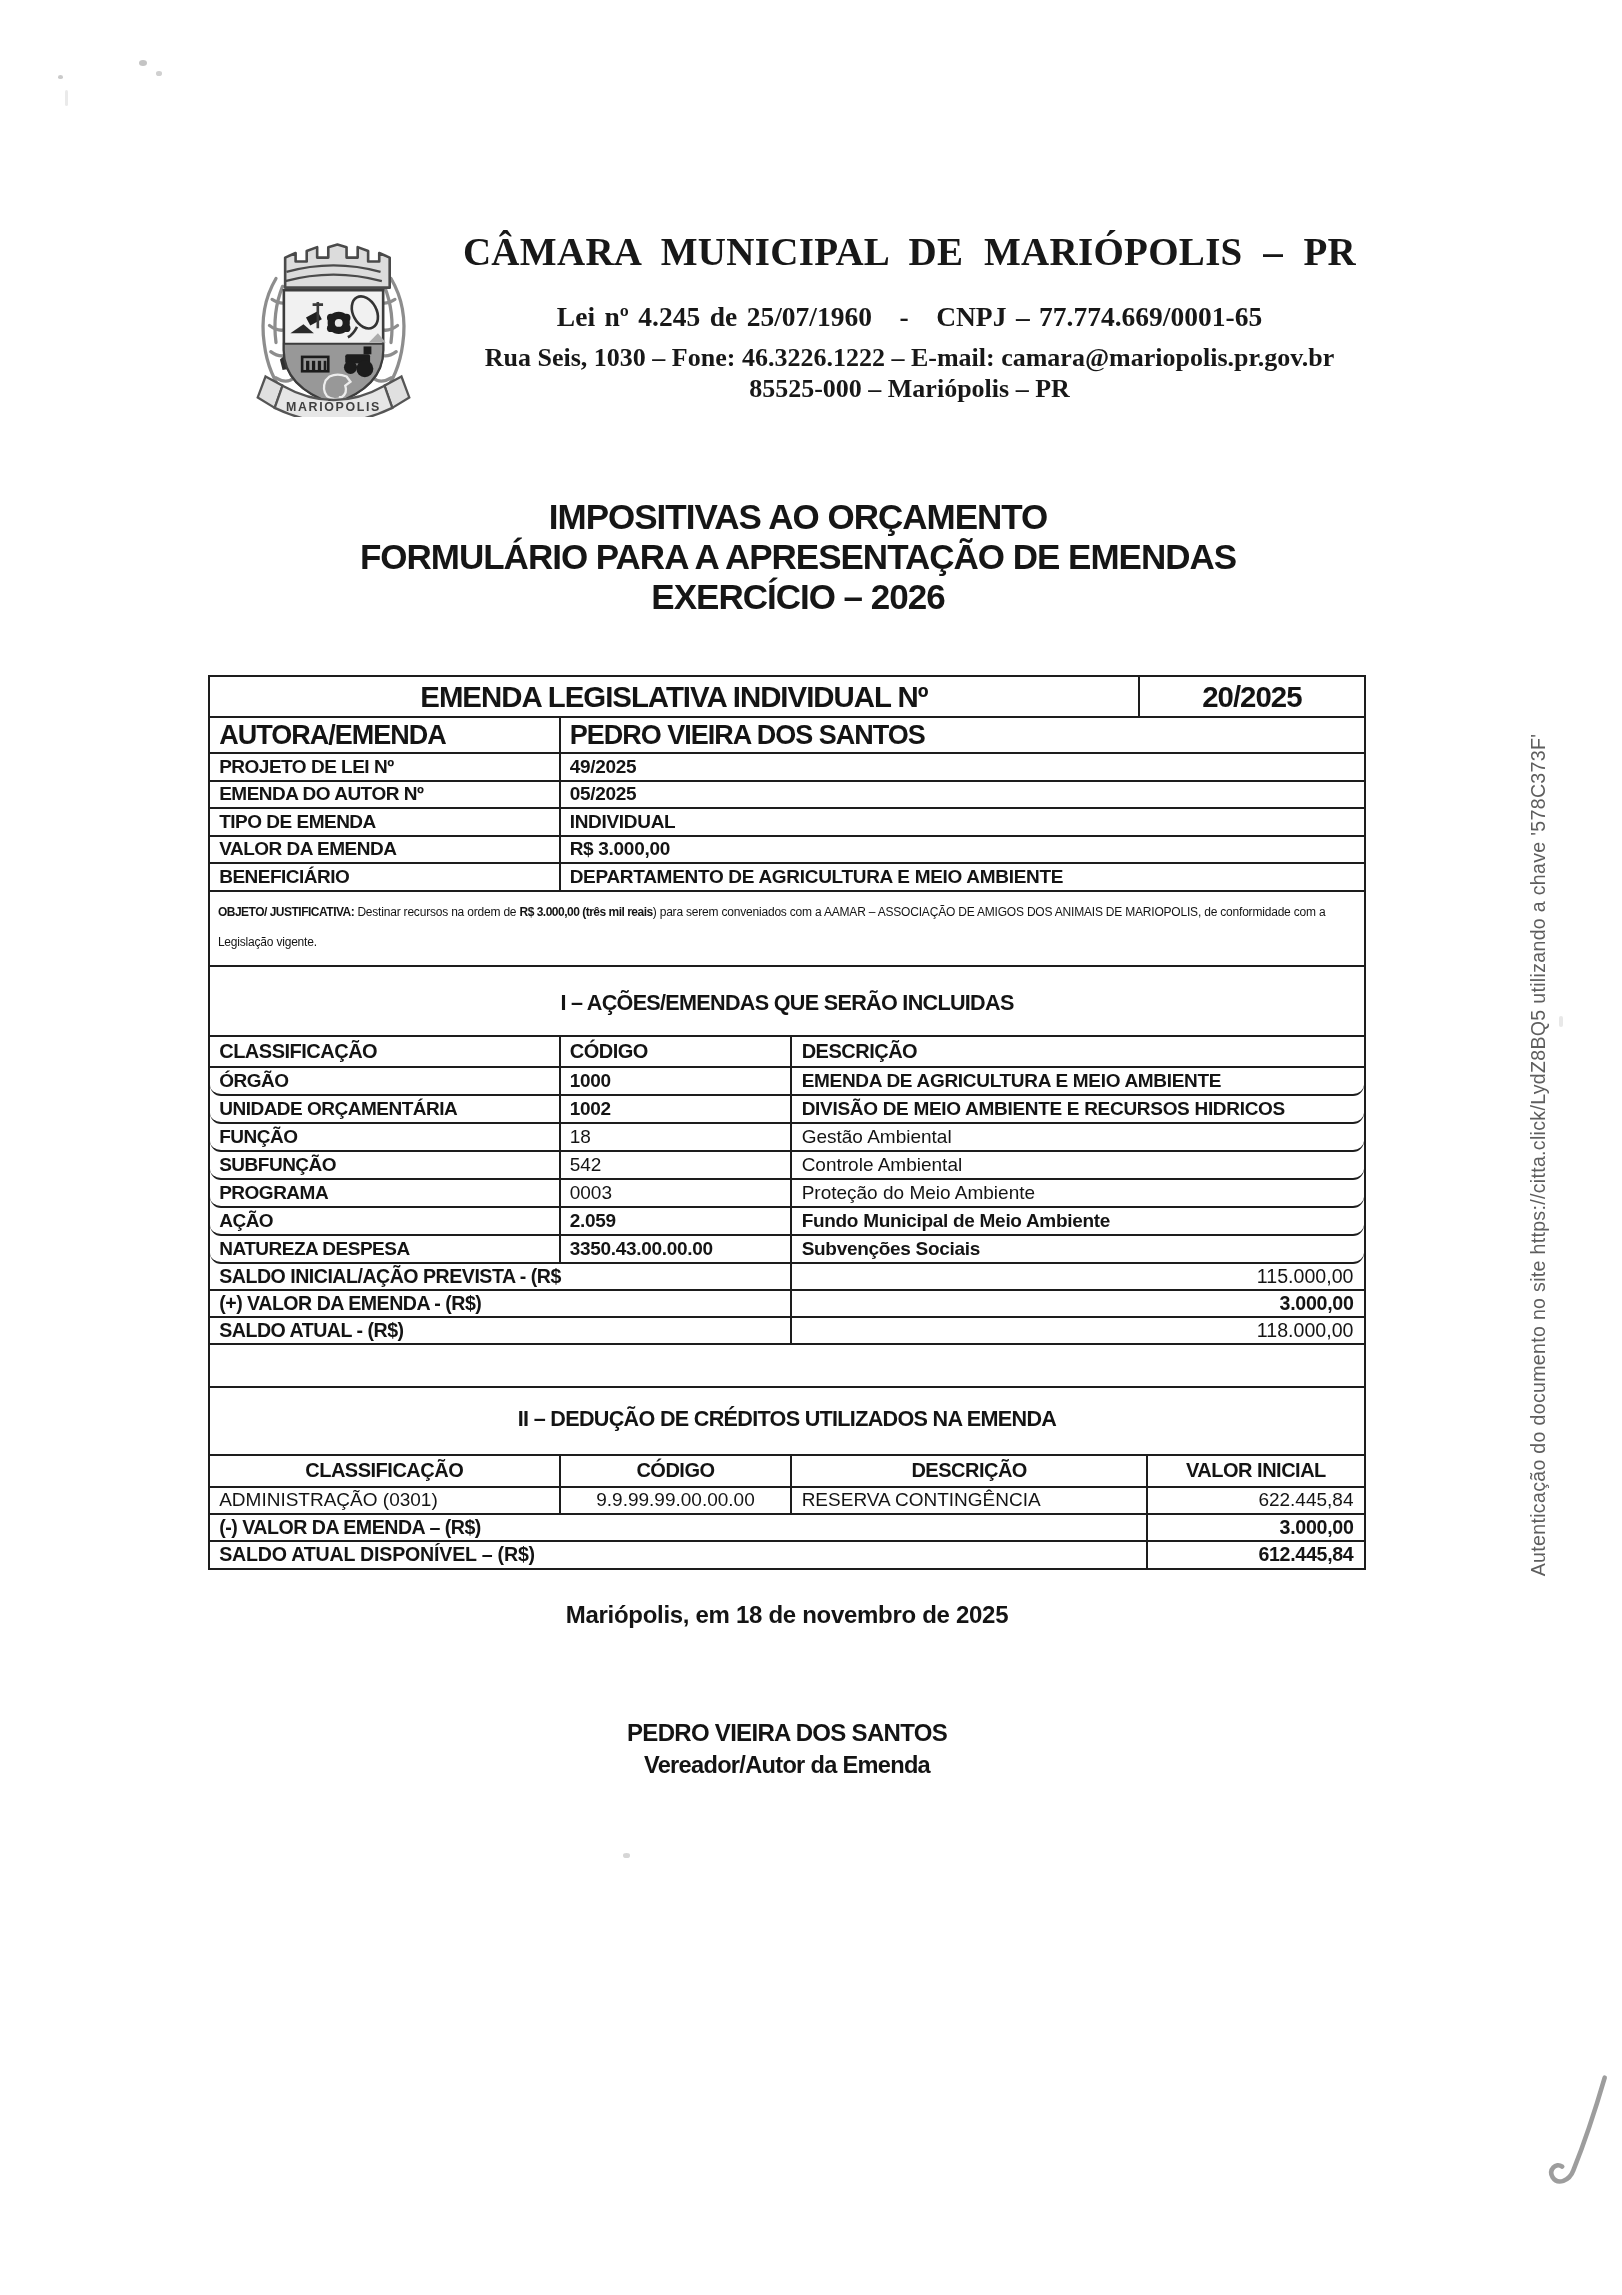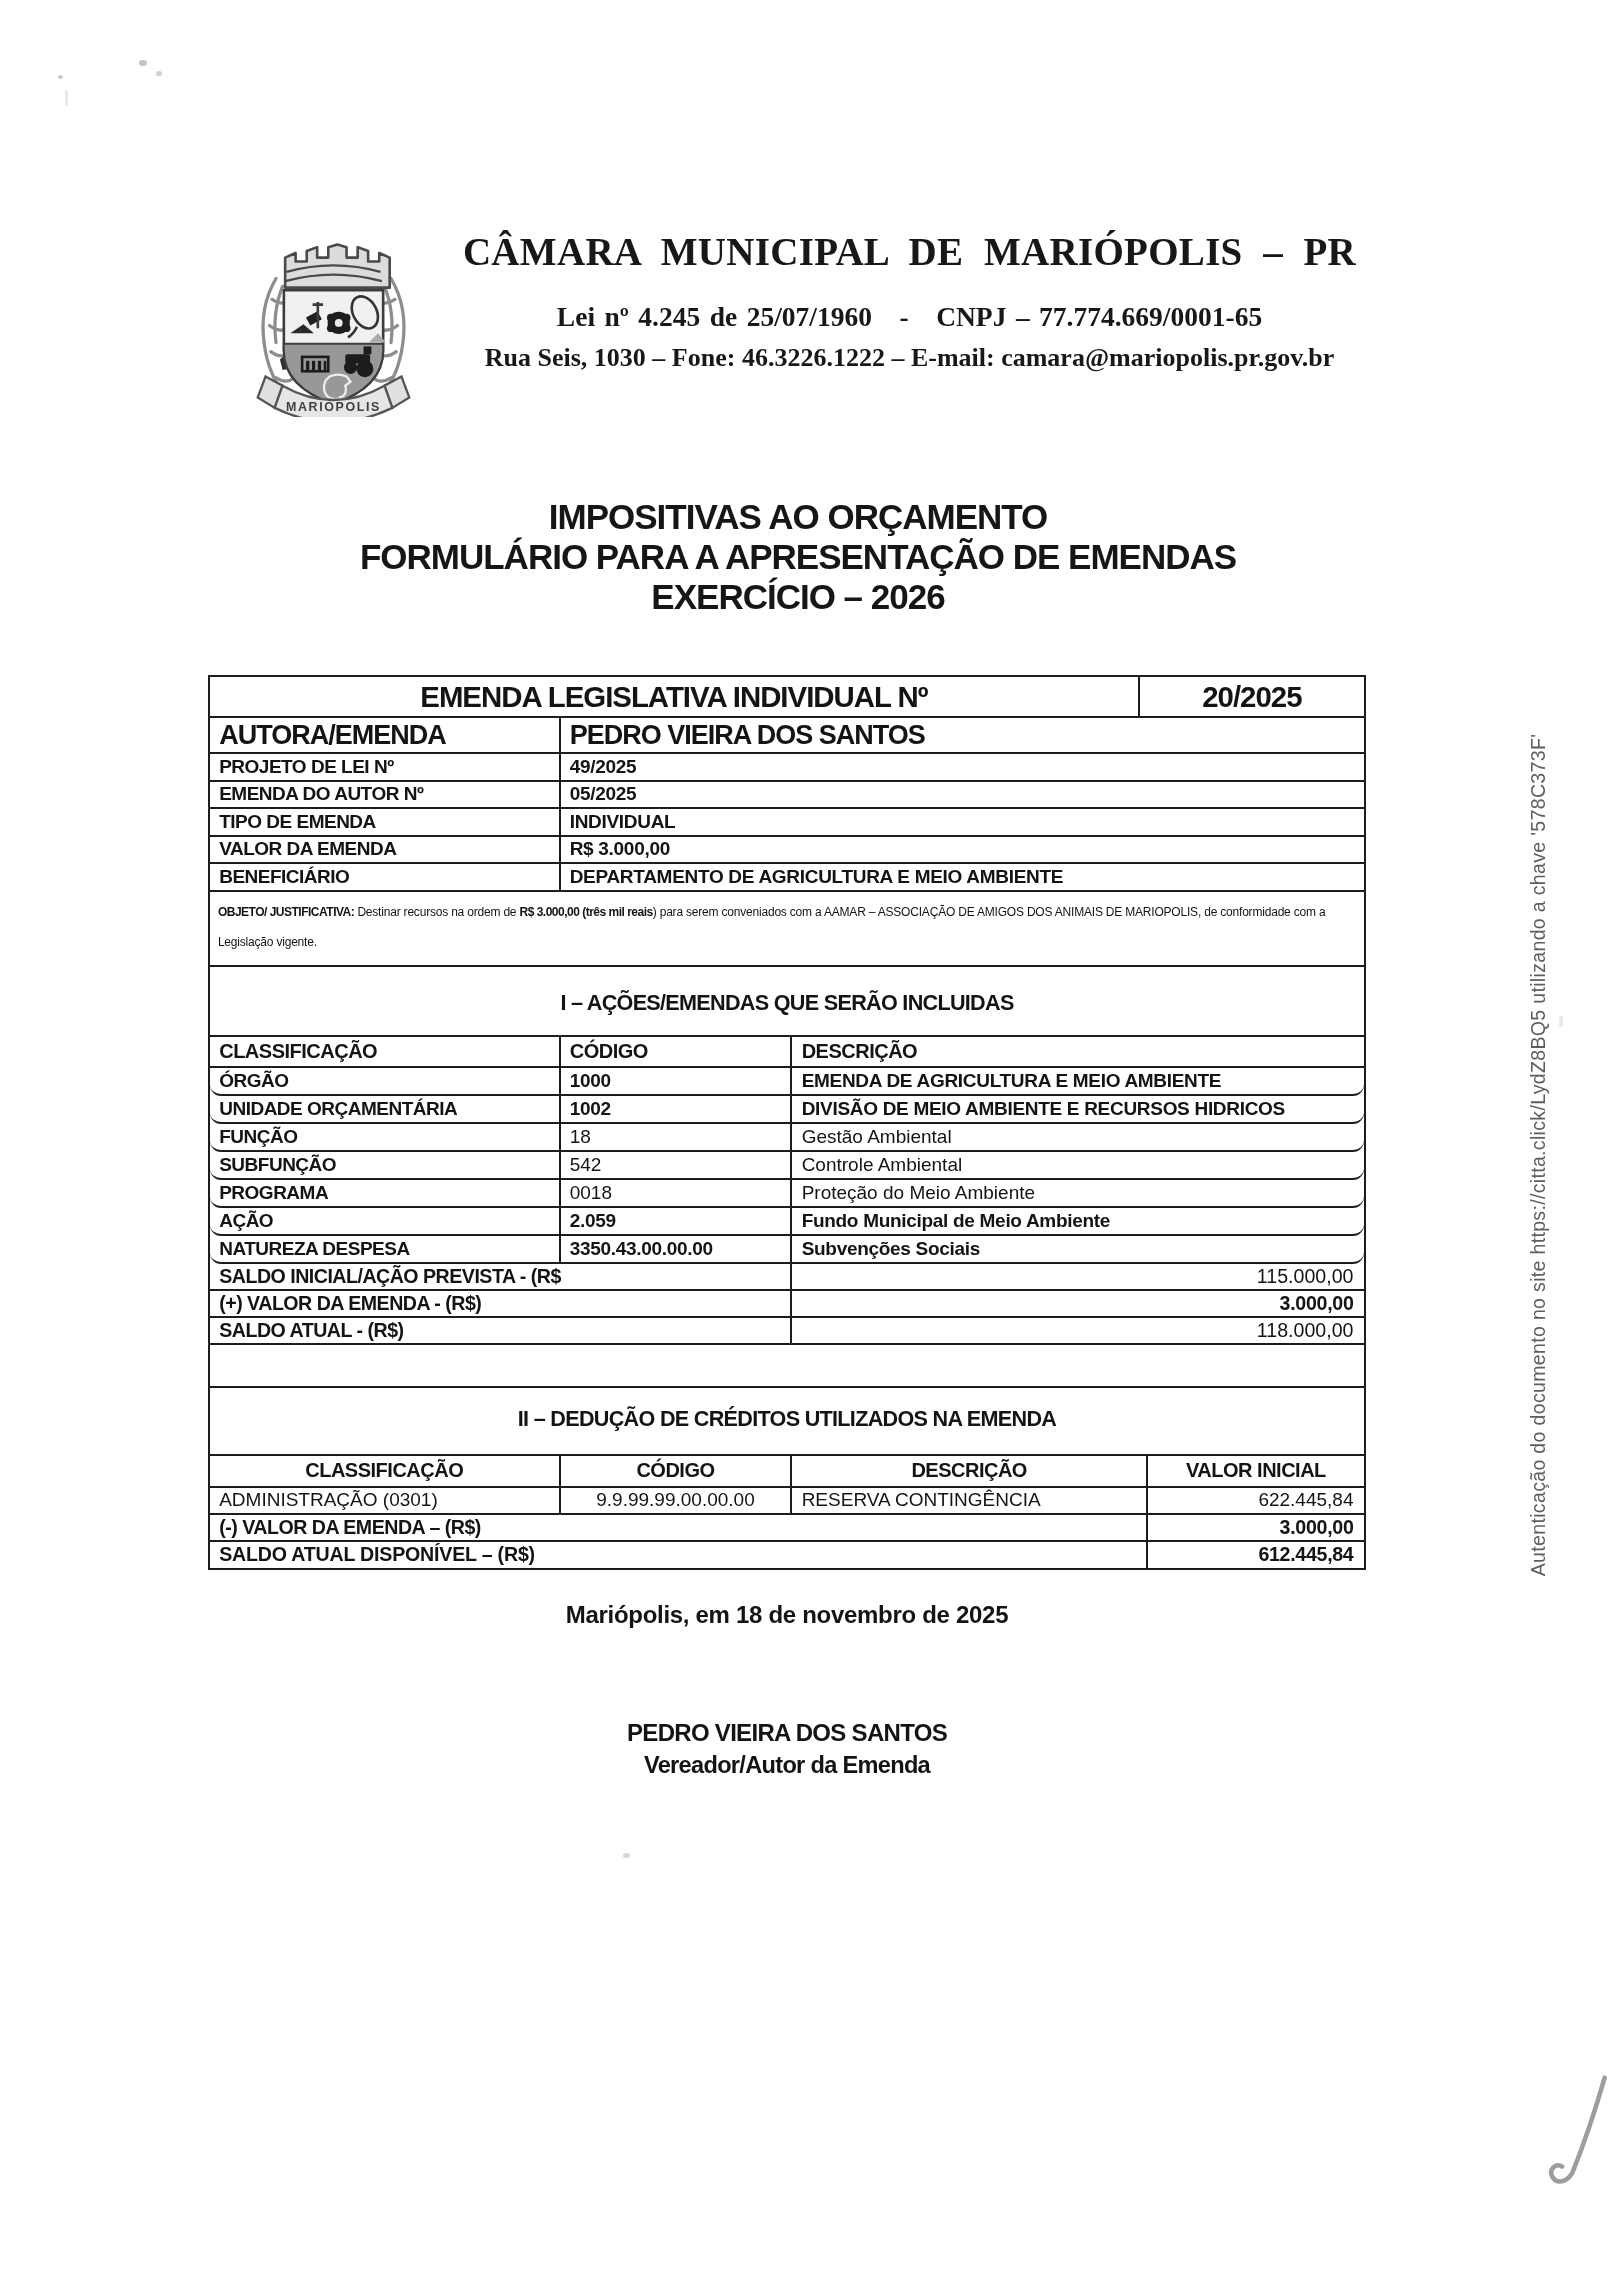--- a/index.html
+++ b/index.html
@@ -156,20 +156,21 @@
       <path d="M236,238 l-26,14 12,34 26,-16 Z" fill="#e0e0e0" stroke="#555" stroke-width="3.5"></path>
       <path d="M54,252 Q132,296 210,252 l12,34 Q132,330 42,286 Z" fill="#e6e6e6" stroke="#555" stroke-width="3.5"></path>
       <text x="132" y="291" text-anchor="middle" font-size="19" font-weight="bold" letter-spacing="2.5" fill="#3f3f3f">MARIÓPOLIS</text>
     </g>
   </svg>
 
   <div class="header-text">
     <div class="org-name">CÂMARA  MUNICIPAL DE MARIÓPOLIS – PR</div>
     <div class="law-line"><span>Lei nº 4.245 de 25/07/1960</span><span class="law-sep">-</span><span>CNPJ – 77.774.669/0001-65</span></div>
     <div class="addr-line">Rua Seis, 1030 – Fone: 46.3226.1222 – E-mail: camara@mariopolis.pr.gov.br</div>
+    <div class="city-line">85525-000 – Mariópolis – PR</div>
   </div>
 
   <div class="form-title">
     <div>IMPOSITIVAS AO ORÇAMENTO</div>
     <div>FORMULÁRIO PARA A APRESENTAÇÃO DE EMENDAS</div>
     <div>EXERCÍCIO – 2026</div>
   </div>
 
   <div class="content">
 
@@ -232,21 +233,21 @@
           <div class="td c2 pl val code-txt mix bl">18</div>
           <div class="td c3w pl val desc-txt mix bl">Gestão Ambiental</div>
         </div>
         <div class="tr h-d">
           <div class="td c1 pl lbl">SUBFUNÇÃO</div>
           <div class="td c2 pl val code-txt mix bl">542</div>
           <div class="td c3w pl val desc-txt mix bl">Controle Ambiental</div>
         </div>
         <div class="tr h-d">
           <div class="td c1 pl lbl">PROGRAMA</div>
-          <div class="td c2 pl val code-txt mix bl">0018</div>
+          <div class="td c2 pl val code-txt mix bl">0003</div>
           <div class="td c3w pl val desc-txt mix bl">Proteção do Meio Ambiente</div>
         </div>
         <div class="tr h-d">
           <div class="td c1 pl lbl">AÇÃO</div>
           <div class="td c2 pl val code-txt bl">2.059</div>
           <div class="td c3w pl val desc-txt bl">Fundo Municipal de Meio Ambiente</div>
         </div>
         <div class="tr h-d">
           <div class="td c1 pl lbl">NATUREZA DESPESA</div>
           <div class="td c2 pl val code-txt bl">3350.43.00.00.00</div>

